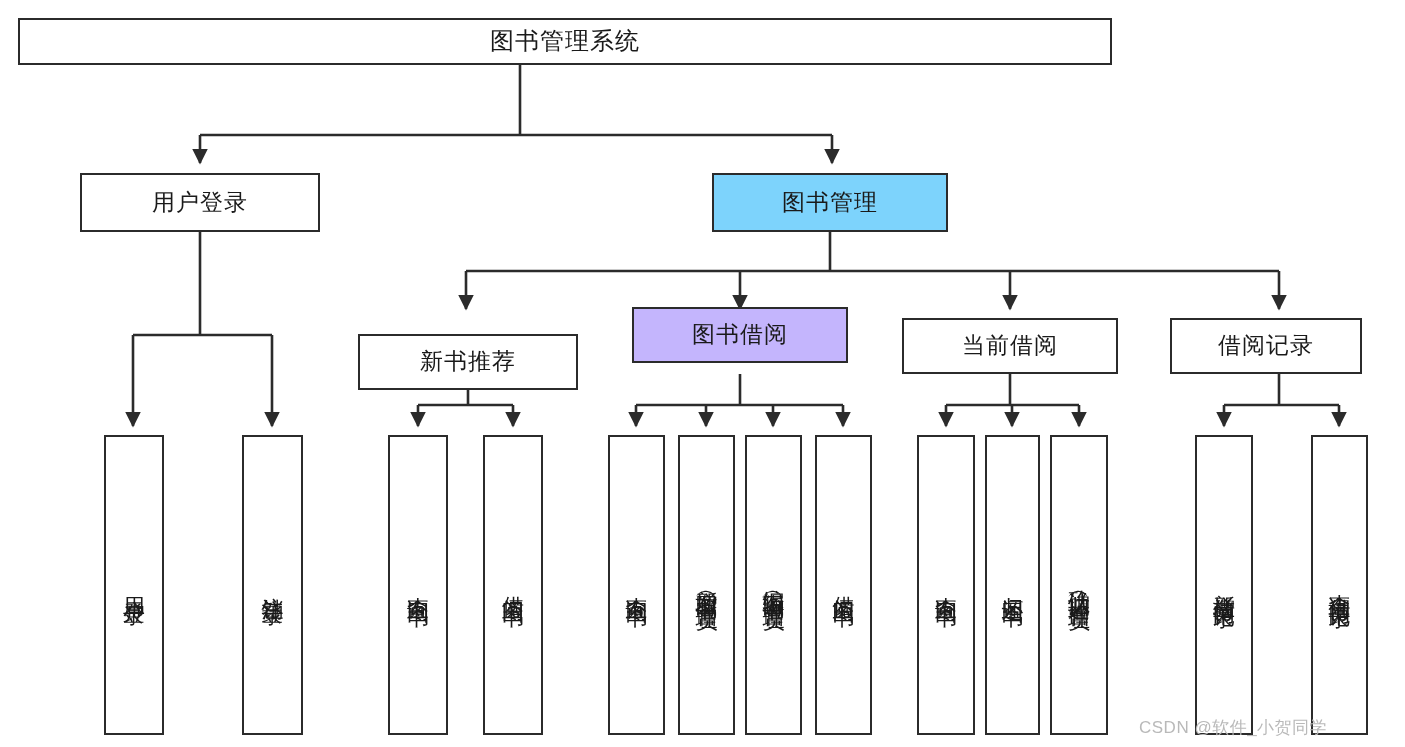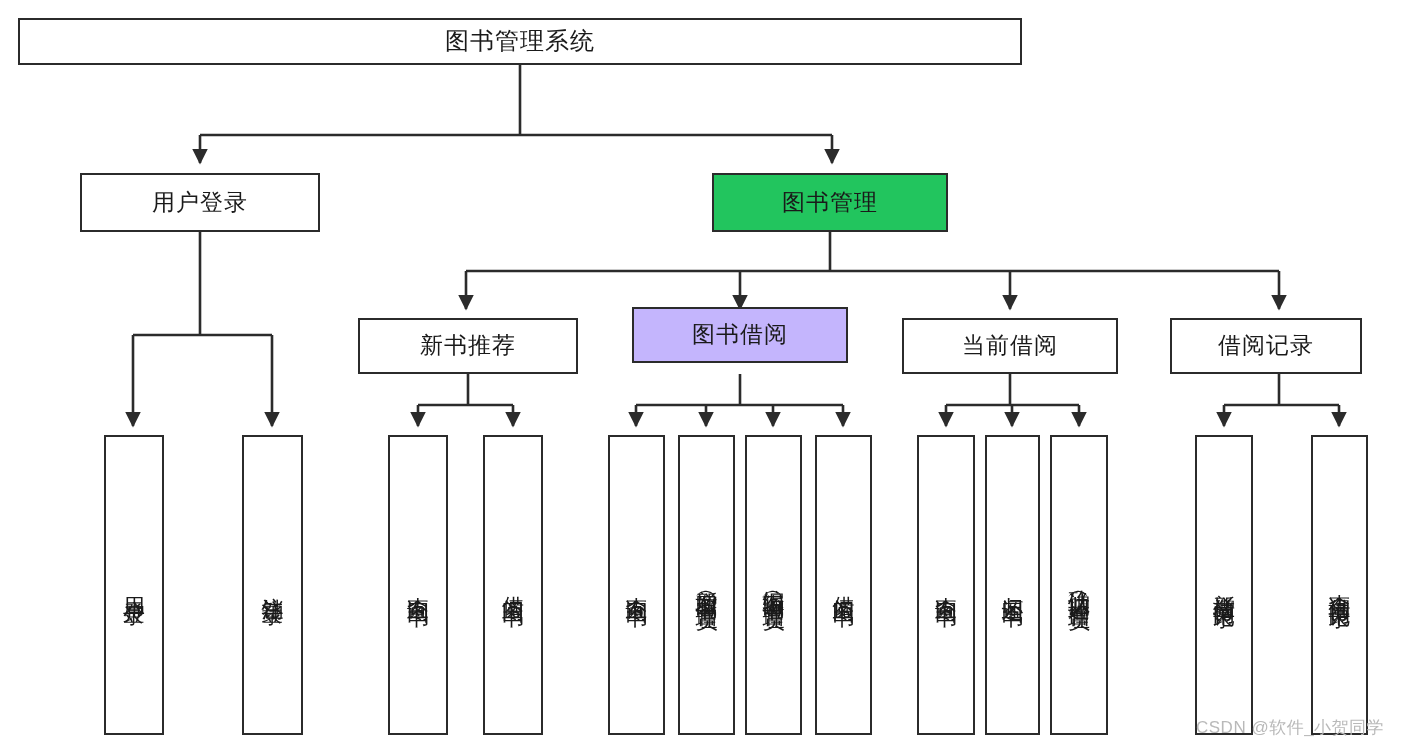--- a/index.html
+++ b/index.html
@@ -111,32 +111,32 @@
       <path d="M 1012 405 L 1012 426" marker-end="url(#arrow)"></path>
       <path d="M 1079 405 L 1079 426" marker-end="url(#arrow)"></path>
 
       <path d="M 1279 374 L 1279 405"></path>
       <path d="M 1224 405 L 1339 405"></path>
       <path d="M 1224 405 L 1224 426" marker-end="url(#arrow)"></path>
       <path d="M 1339 405 L 1339 426" marker-end="url(#arrow)"></path>
     </g>
   </svg>
 
-  <div class="node horizontal root" style="left: 18px; top: 18px; width: 1004px; height: 47px; border-color: rgb(43, 43, 43); background: rgb(255, 255, 255); color: rgb(26, 26, 26);">
+  <div class="node horizontal root" style="left: 18px; top: 18px; width: 1094px; height: 47px; border-color: rgb(43, 43, 43); background: rgb(255, 255, 255); color: rgb(26, 26, 26);">
     <span>图书管理系统</span>
   </div>
 
   <div class="node horizontal" style="left: 80px; top: 173px; width: 240px; height: 59px; border-color: rgb(43, 43, 43); background: rgb(255, 255, 255); color: rgb(26, 26, 26);">
     <span>用户登录</span>
   </div>
-  <div class="node horizontal" style="left: 712px; top: 173px; width: 236px; height: 59px; border-color: rgb(43, 43, 43); background: #22c55e; color: rgb(26, 26, 26);">
+  <div class="node horizontal" style="left: 712px; top: 173px; width: 236px; height: 59px; border-color: rgb(43, 43, 43); background: #7dd3fc; color: rgb(26, 26, 26);">
     <span>图书管理</span>
   </div>
 
-  <div class="node horizontal" style="left: 358px; top: 318px; width: 220px; height: 56px; border-color: rgb(43, 43, 43); background: rgb(255, 255, 255); color: rgb(26, 26, 26);">
+  <div class="node horizontal" style="left: 358px; top: 334px; width: 220px; height: 56px; border-color: rgb(43, 43, 43); background: rgb(255, 255, 255); color: rgb(26, 26, 26);">
     <span>新书推荐</span>
   </div>
   <div class="node horizontal" style="left: 632px; top: 307px; width: 216px; height: 56px; border-color: rgb(43, 43, 43); background: #c4b5fd; color: rgb(26, 26, 26);">
     <span>图书借阅</span>
   </div>
   <div class="node horizontal" style="left: 902px; top: 318px; width: 216px; height: 56px; border-color: rgb(43, 43, 43); background: rgb(255, 255, 255); color: rgb(26, 26, 26); justify-content: center;">
     <span>当前借阅</span>
   </div>
   <div class="node horizontal" style="left: 1170px; top: 318px; width: 192px; height: 56px; border-color: rgb(43, 43, 43); background: rgb(255, 255, 255); color: rgb(26, 26, 26);">
     <span>借阅记录</span>
@@ -175,15 +175,15 @@
   <div class="node vertical" style="left: 1050px; top: 435px; width: 58px; height: 300px; border-color: rgb(43, 43, 43); background: rgb(255, 255, 255); color: rgb(26, 26, 26);">
     <span class="vtext">确认归还（管理员）</span>
   </div>
   <div class="node vertical" style="left: 1195px; top: 435px; width: 58px; height: 300px; border-color: rgb(43, 43, 43); background: rgb(255, 255, 255); color: rgb(26, 26, 26);">
     <span class="vtext">新增借阅记录</span>
   </div>
   <div class="node vertical" style="left: 1311px; top: 435px; width: 57px; height: 300px; border-color: rgb(43, 43, 43); background: rgb(255, 255, 255); color: rgb(26, 26, 26);">
     <span class="vtext">查询借阅记录</span>
   </div>
 
-  <div class="watermark" style="left: 1196px; top: 716px; color: rgb(185, 185, 185);">CSDN @软件_小贺同学</div>
+  <div class="watermark" style="left: 1139px; top: 716px; color: rgb(185, 185, 185);">CSDN @软件_小贺同学</div>
 
 </div>
 
 </body></html>

